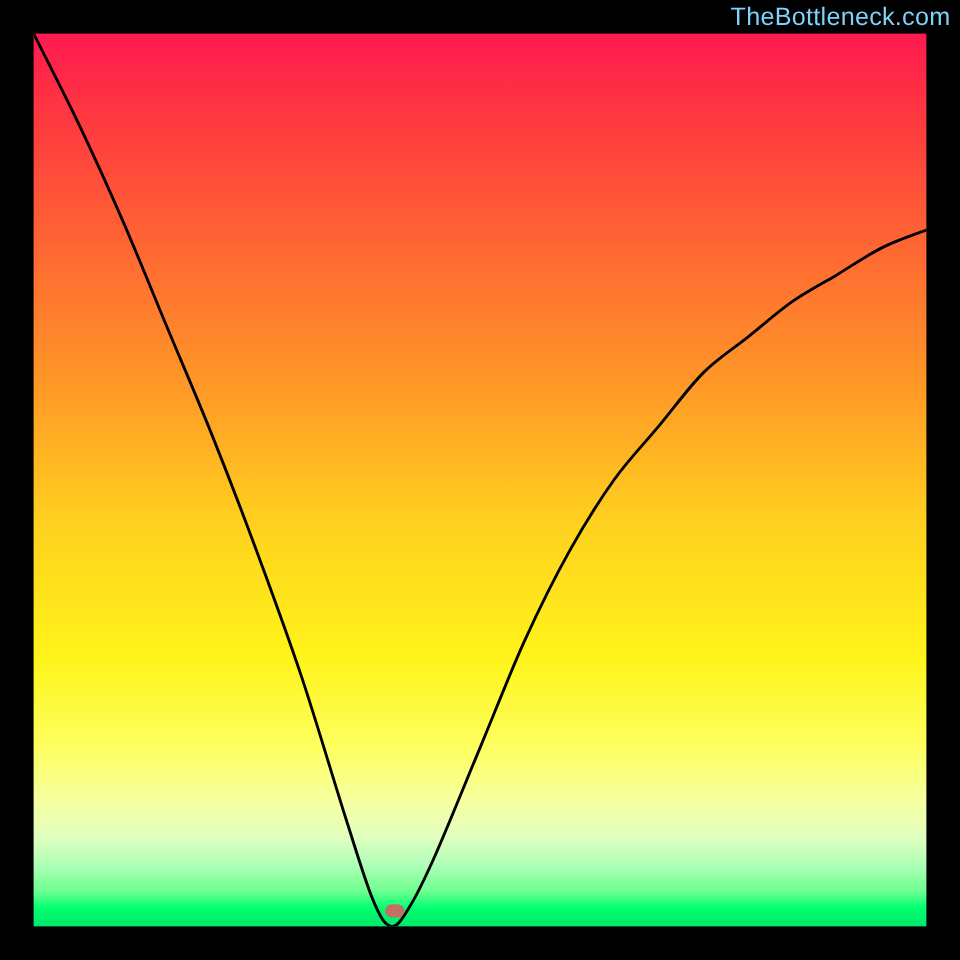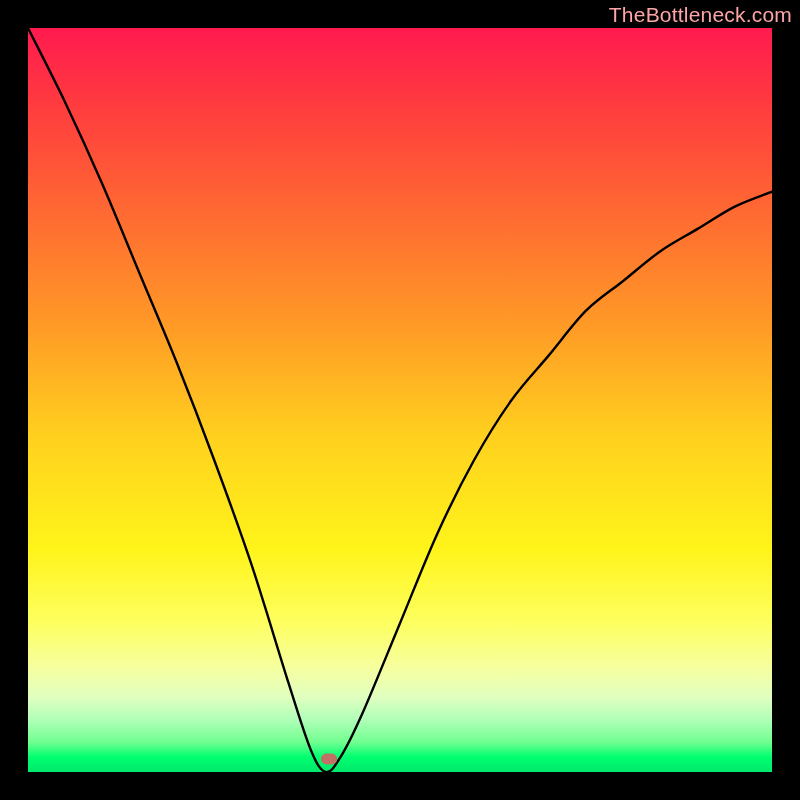--- a/index.html
+++ b/index.html
@@ -53,21 +53,21 @@
     width: 16px;
     height: 11px;
     border-radius: 6px / 5px;
     background: #c27065;
     transform: translate(-50%, -50%);
   }
   .watermark {
     position: absolute;
     top: 3px;
     right: 8px;
-    color: #fca5a5;
+    color: #7dd3fc;
     font-size: 21px;
     letter-spacing: 0.2px;
     font-weight: 500;
   }
 </style>
 </head>
 <body>
 
 <div class="frame">
   <div class="watermark">TheBottleneck.com</div>

